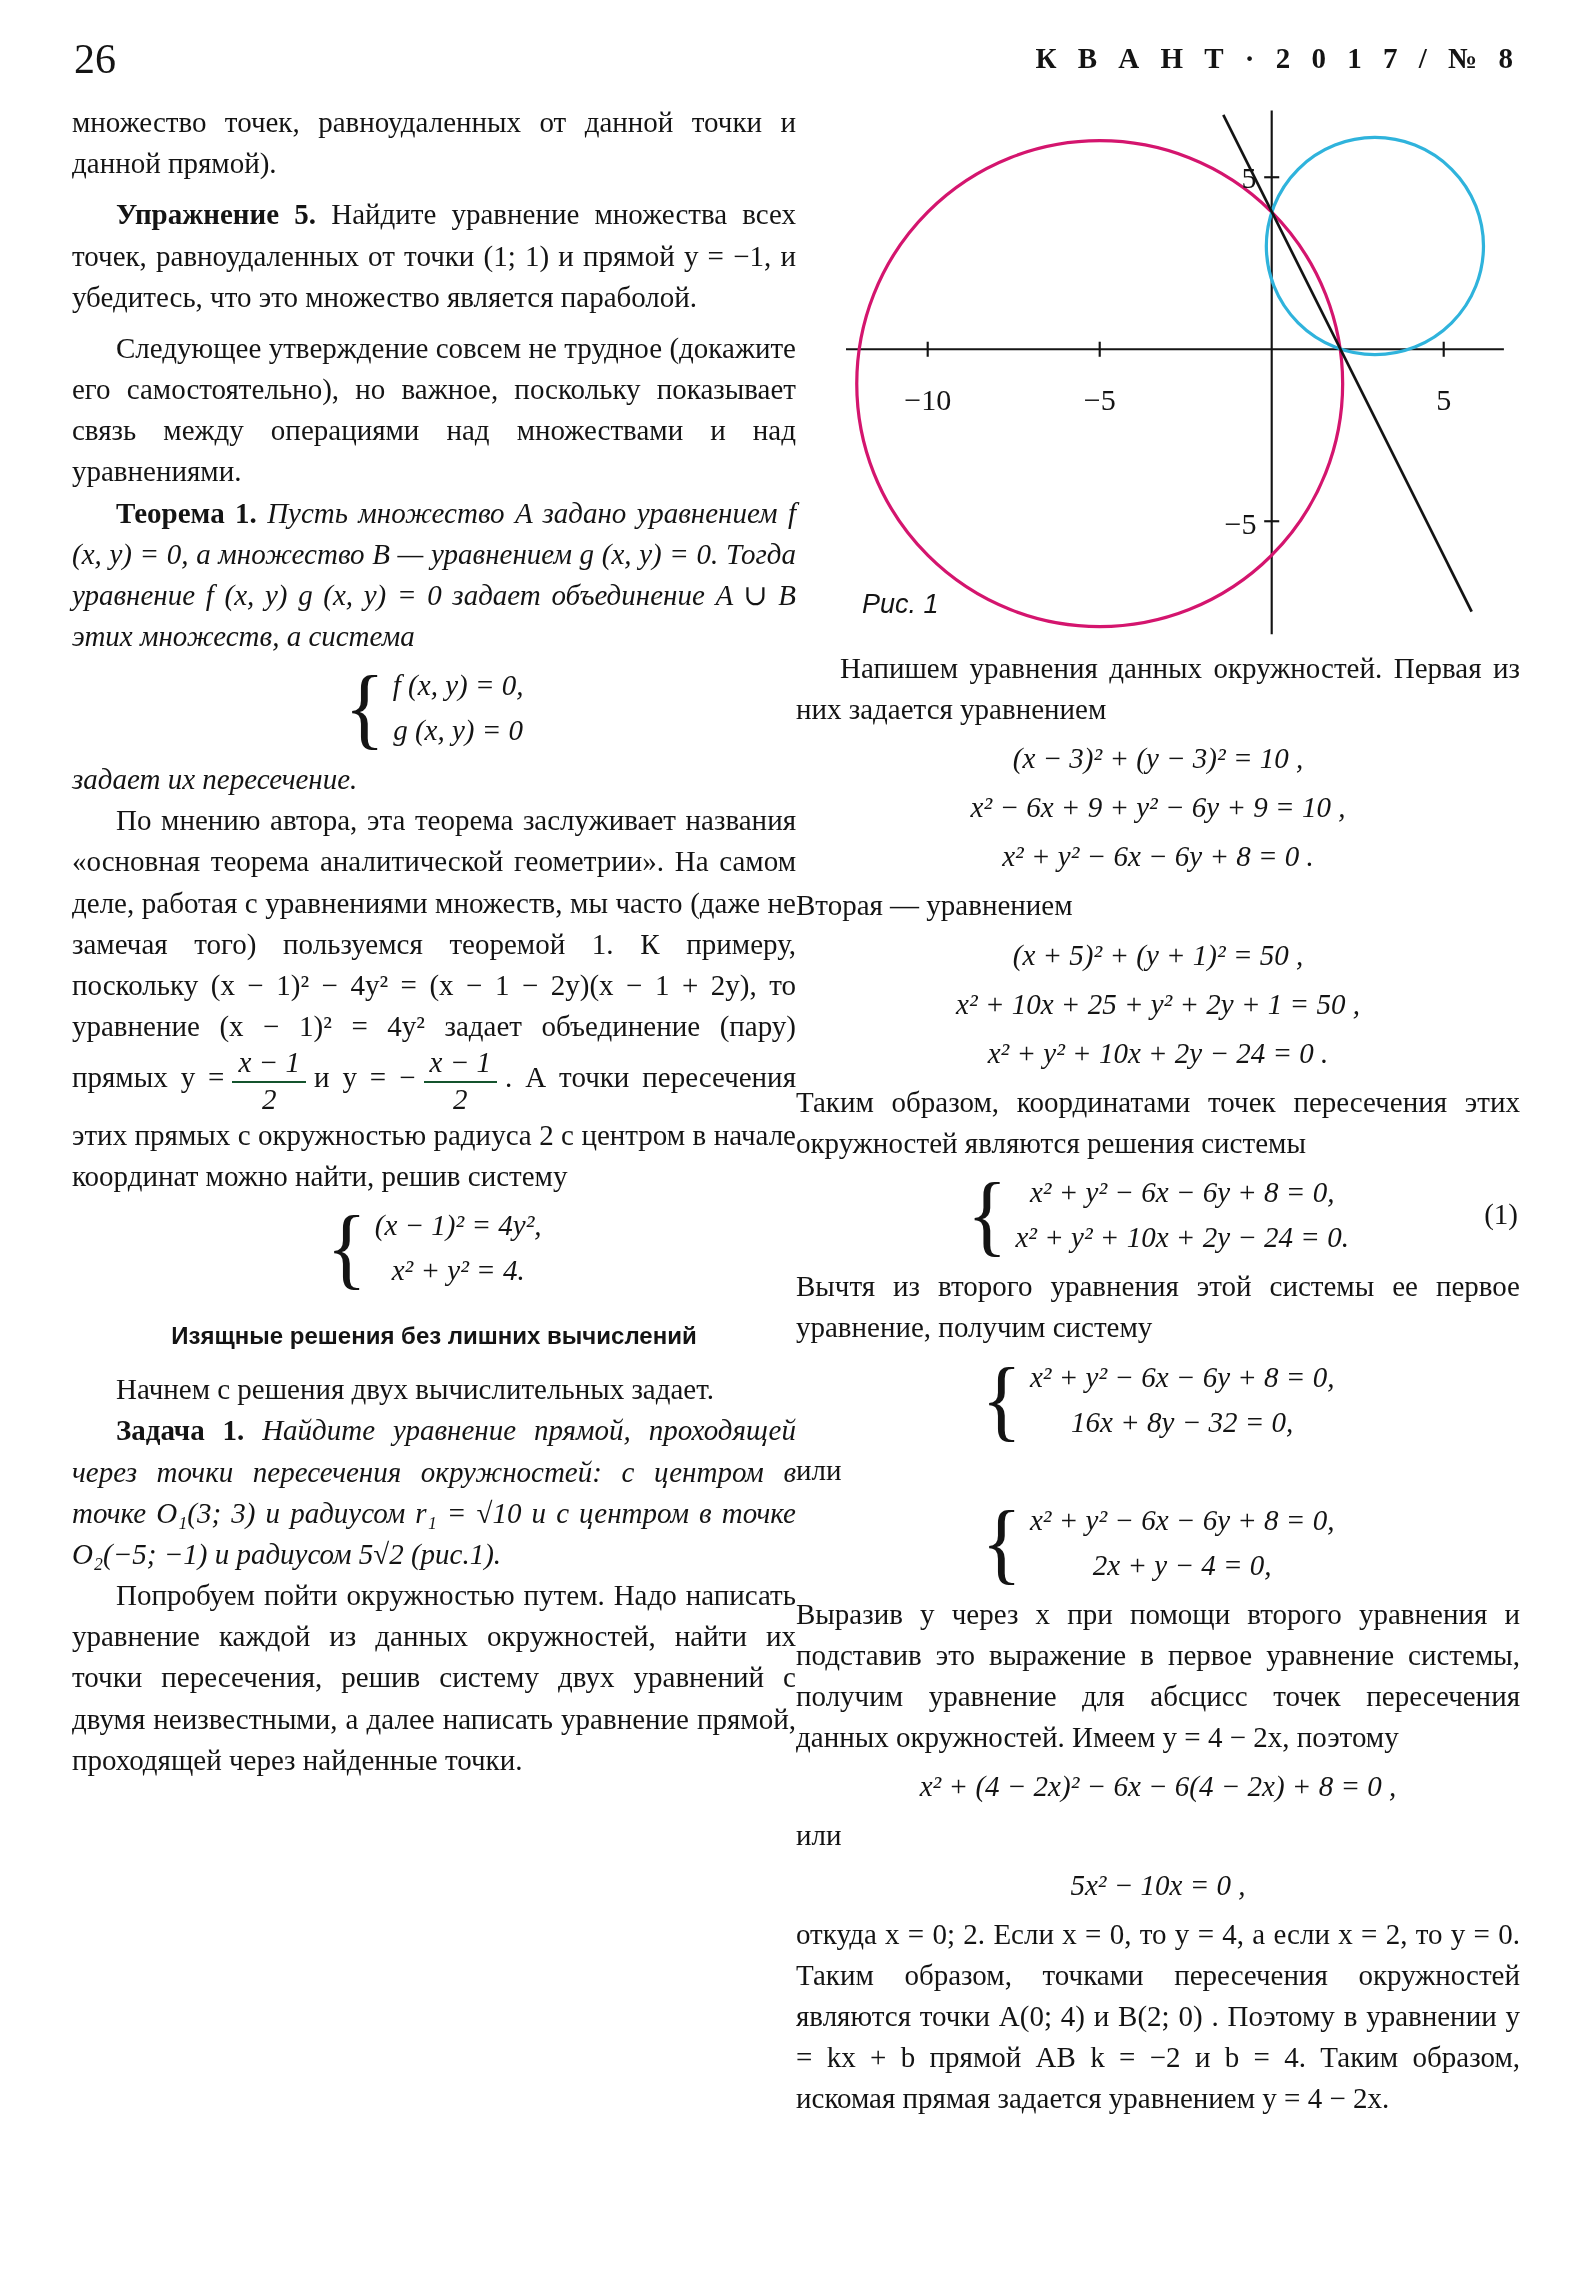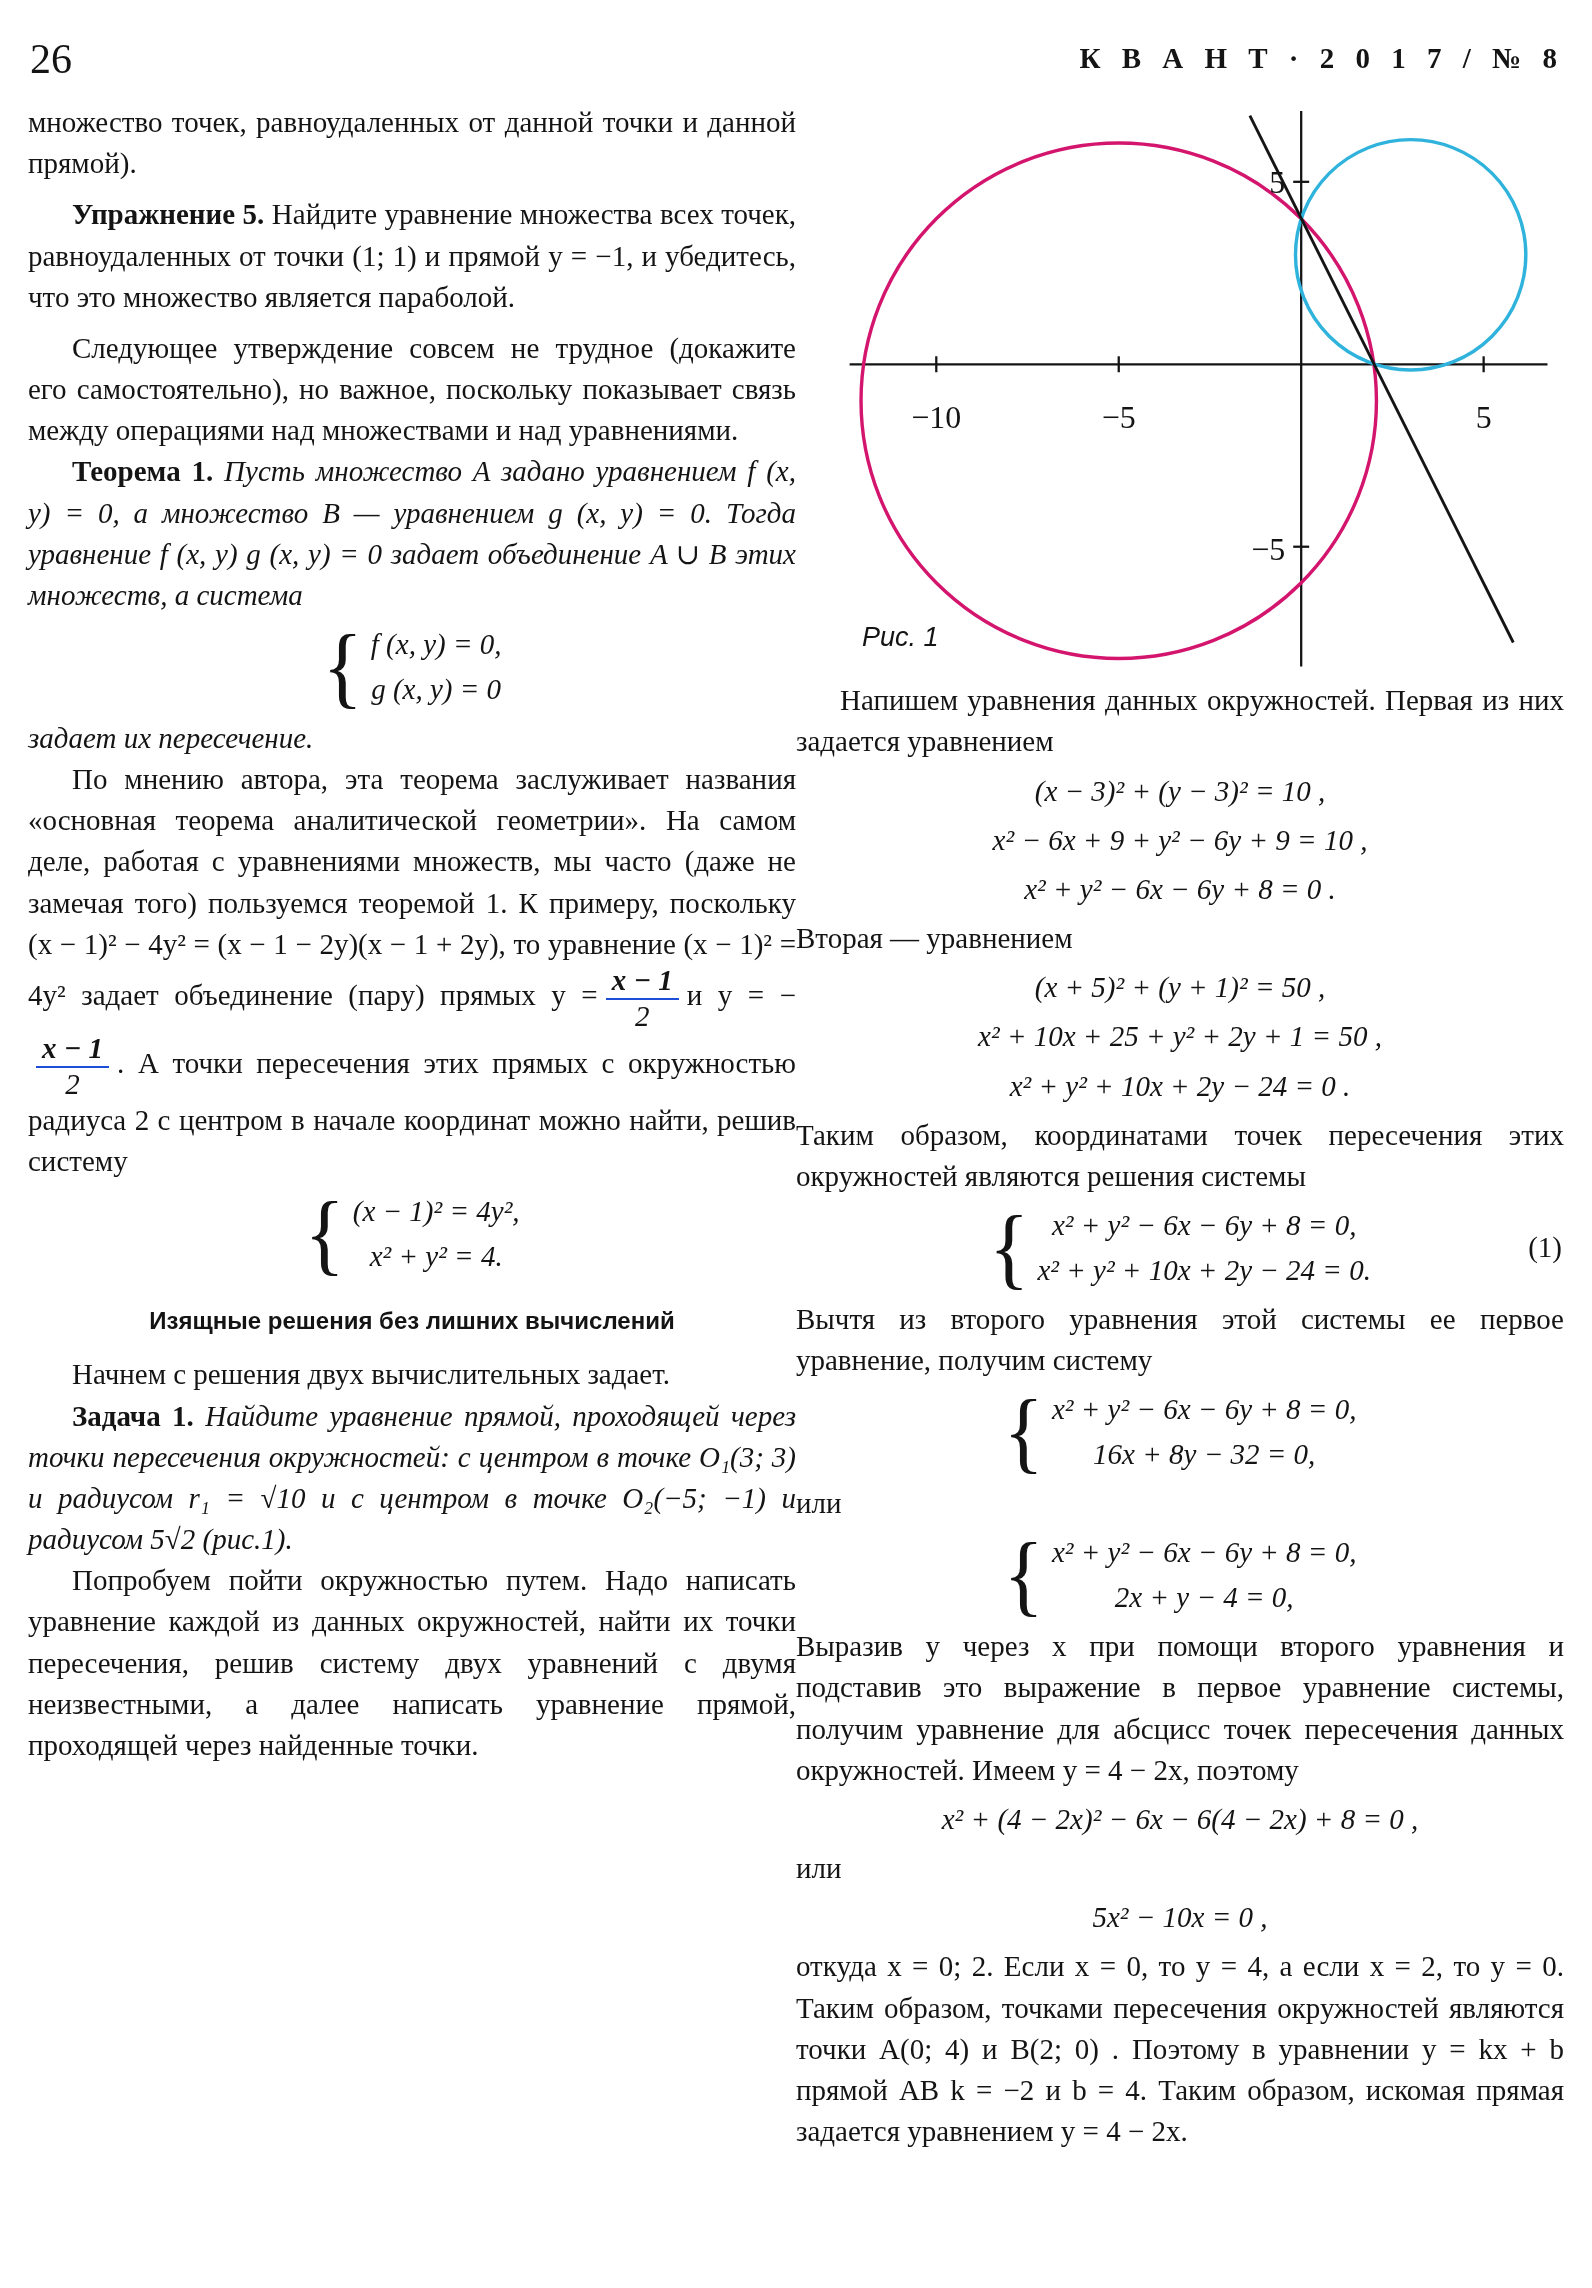--- a/index.html
+++ b/index.html
@@ -2,40 +2,40 @@
 <html><head>
 <meta charset="utf-8">
 <style>
   html,body { margin:0; padding:0; }
   body {
     width:1592px; height:2289px;
     background:#ffffff; color:#141414;
     font-family:"Liberation Serif","DejaVu Serif",serif;
     font-size:29px; line-height:1.42;
   }
-  .page { box-sizing:border-box; width:1592px; height:2289px; padding:24px 28px 0; overflow:hidden; }
+  .page { box-sizing:border-box; width:1592px; height:2289px; padding:24px 72px 0; overflow:hidden; }
   .pg-header { position:relative; height:64px; }
   .pg-num { position:absolute; left:2px; top:6px; font-size:42px; }
   .journal { text-align:right; font-weight:bold; font-size:29px; letter-spacing:7px; padding-top:14px; }
   .columns { display:flex; margin-top:14px; }
   .col { flex:1 1 0; min-width:0; text-align:justify; }
   p { margin:0; text-indent:44px; }
   p.noindent { text-indent:0; }
   .gap { margin-top:10px; }
   b.lead { font-weight:bold; }
   .ital { font-style:italic; }
   .eq { text-align:center; text-indent:0; font-style:italic; margin:8px 0; }
   .system { display:flex; justify-content:center; align-items:center; margin:6px 0; text-indent:0; }
   .system .brace { font-size:84px; line-height:1; transform:scaleY(1.08); margin-right:8px; font-weight:400; }
   .sys-lines { display:inline-block; text-align:center; font-style:italic; }
   .sys-lines .sline { line-height:1.55; }
   .numbered { position:relative; }
   .eq-number { position:absolute; right:2px; top:50%; transform:translateY(-50%); font-style:normal; }
   .frac { display:inline-block; vertical-align:-0.75em; text-align:center; margin:0 8px; line-height:1.08; font-style:italic; text-indent:0; }
-  .frac .num { display:block; border-bottom:2px solid #1d4ed8; padding:0 6px 2px;font-weight:bold; }
+  .frac .num { display:block; border-bottom:2px solid #14532d; padding:0 6px 2px; }
   .frac .den { display:block; padding-top:1px; }
   h2 {
     font-family:"Liberation Sans","DejaVu Sans",sans-serif;
     font-size:24px; text-align:center; line-height:1.25;
     margin:28px 70px 18px;
   }
   figure { margin:0 0 8px; position:relative; text-indent:0; }
   figure svg { display:block; width:98%; height:auto; margin:0 auto; }
   figcaption {
     position:absolute; left:66px; bottom:16px;

